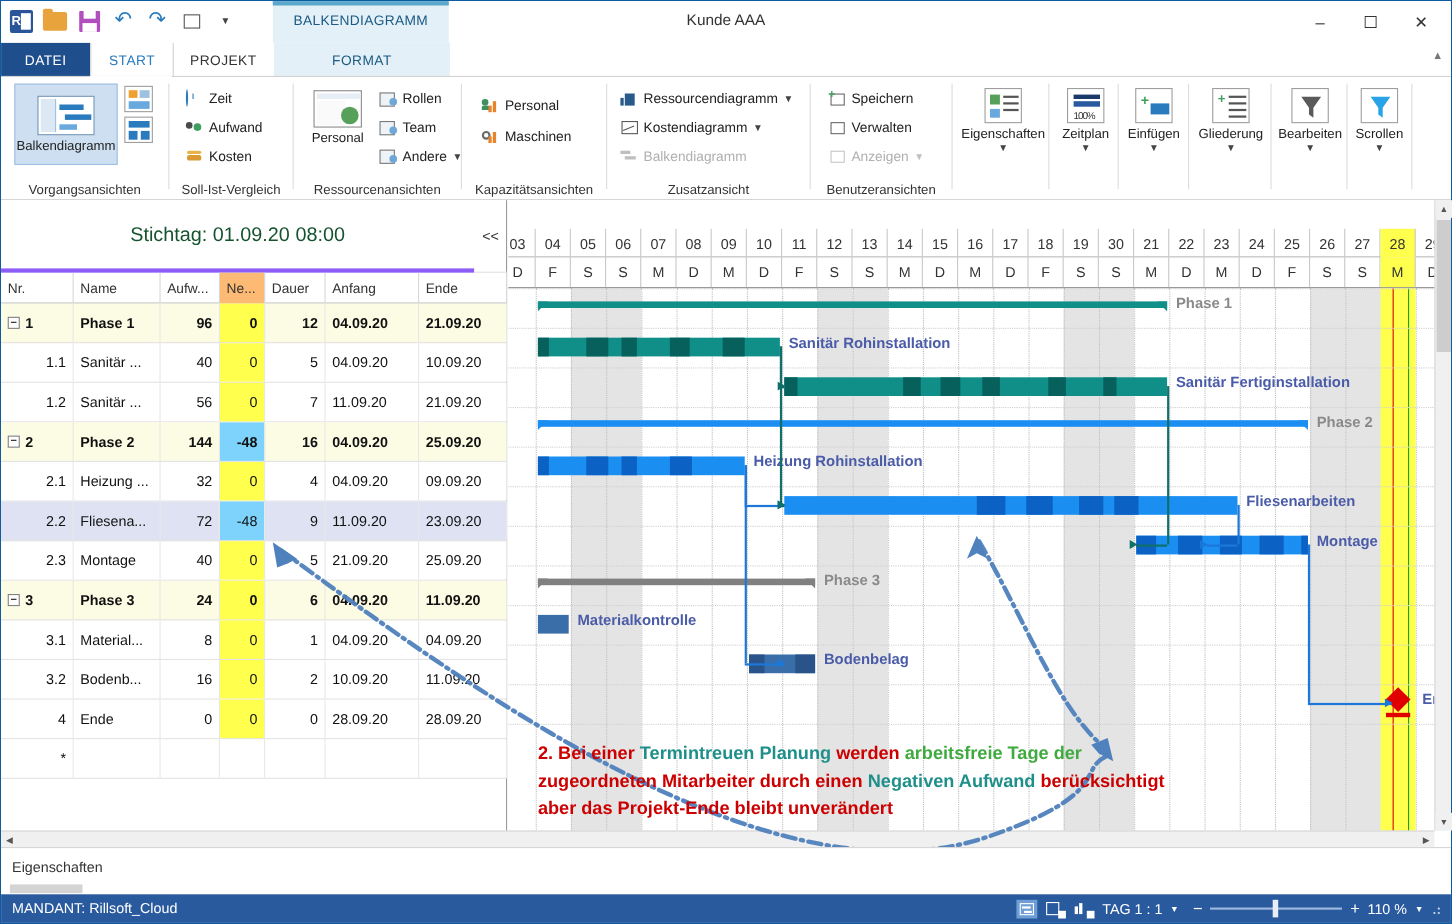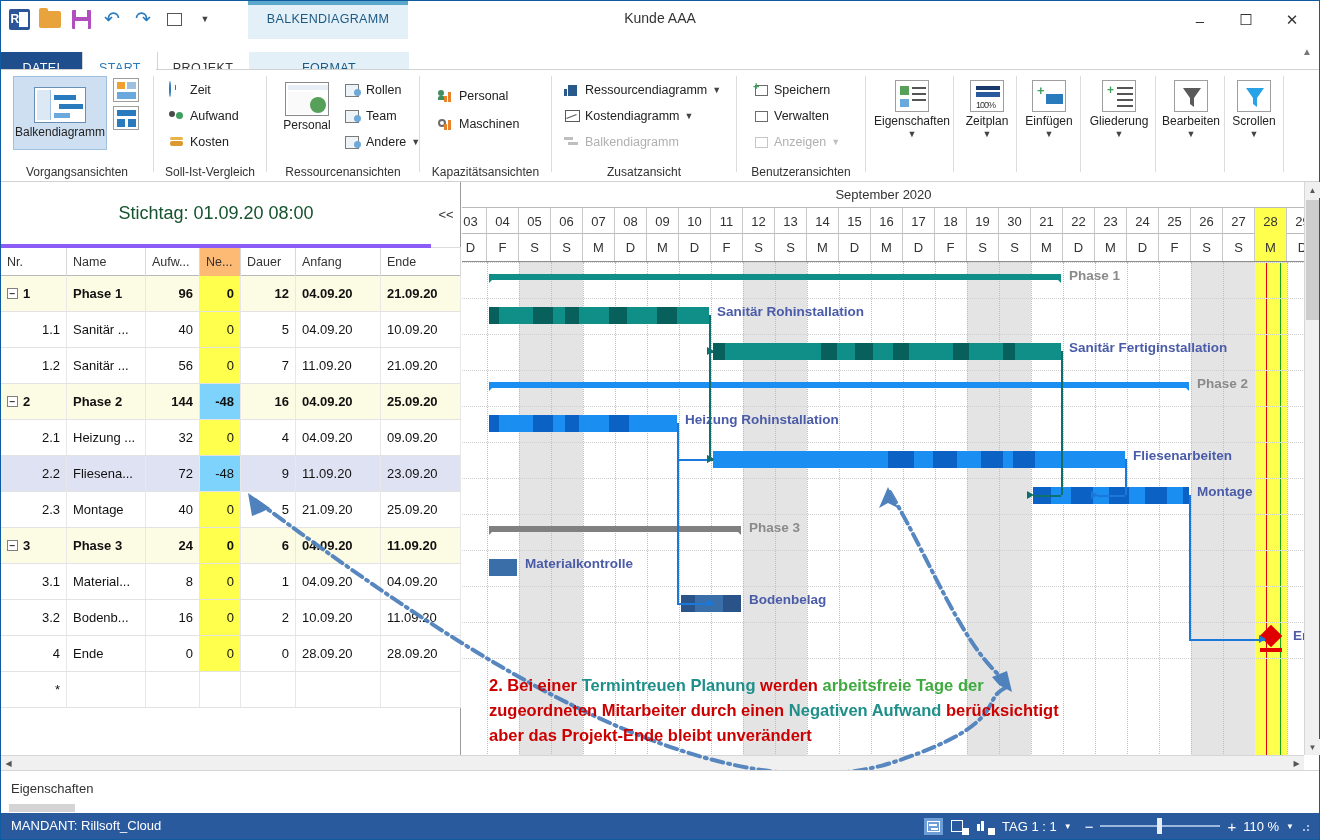--- a/index.html
+++ b/index.html
@@ -35,21 +35,21 @@
   .winbtns { position:absolute; right:4px; top:4px; display:flex; }
   .winbtn { width:46px; height:30px; display:flex; align-items:center; justify-content:center; font-size:15px; color:#333; cursor:pointer; }
 
   
   .ctxband { position:absolute; left:248px; top:1px; width:160px; height:38px; background:#e4f0f7; }
   .ctxband-top { position:absolute; left:248px; top:1px; width:160px; height:4px; background:#5ba8cc; }
   .ctxband-lbl { position:absolute; left:248px; top:12px; width:160px; text-align:center; font-size:12.5px; color:#1b5a85; letter-spacing:.3px; }
 
   
   .tabbar { position:absolute; left:1px; top:39px; width:1318px; height:31px; background:#fff; }
-  .tab { position:absolute; top:13px; height:31px; display:flex; align-items:center; justify-content:center;
+  .tab { position:absolute; top:0; height:31px; display:flex; align-items:center; justify-content:center;
          font-size:12.5px; color:#2a5a8c; letter-spacing:.4px; cursor:pointer; }
   #tab0 { left:0; width:81px; background:#1f4e8c; color:#fff; }
   #tab1 { left:81px; width:76px; background:#fff; border:1px solid #d2d2d2; border-bottom:none; border-top:none; color:#2a7bbd;}
   #tab2 { left:157px; width:90px; color:#333; }
   #tab3 { left:248px; width:160px; background:#e4f0f7; color:#1b5a85; }
   .tabunder { position:absolute; left:1px; top:69px; width:1318px; height:1px; background:#d2d2d2; }
   .tabsel-mask { position:absolute; left:82px; top:69px; width:74px; height:2px; background:#fff; }
   .ribbon-collapse { position:absolute; right:8px; top:46px; font-size:10px; color:#777; cursor:pointer; }
 
   
@@ -538,21 +538,20 @@
           <div class="td r" style="left: 145px; width: 54px;"></div>
           <div class="td r" style="left: 199px; width: 41px;"></div>
           <div class="td r" style="left: 240px; width: 55px;"></div>
           <div class="td" style="left: 295px; width: 85px;"></div>
           <div class="td" style="left: 380px; width: 80px;"></div>
         </div>
       </div>
   </div>
 
   <div class="gantt">
-    <div class="g-month">September 2020</div>
     <div class="g-days" id="g-days">
         <div class="dcell" style="left: -7px; width: 32px;">03</div>
         <div class="dcell" style="left: 25px; width: 32px;">04</div>
         <div class="dcell" style="left: 57px; width: 32px;">05</div>
         <div class="dcell" style="left: 89px; width: 32px;">06</div>
         <div class="dcell" style="left: 121px; width: 32px;">07</div>
         <div class="dcell" style="left: 153px; width: 32px;">08</div>
         <div class="dcell" style="left: 185px; width: 32px;">09</div>
         <div class="dcell" style="left: 217px; width: 32px;">10</div>
         <div class="dcell" style="left: 249px; width: 32px;">11</div>

